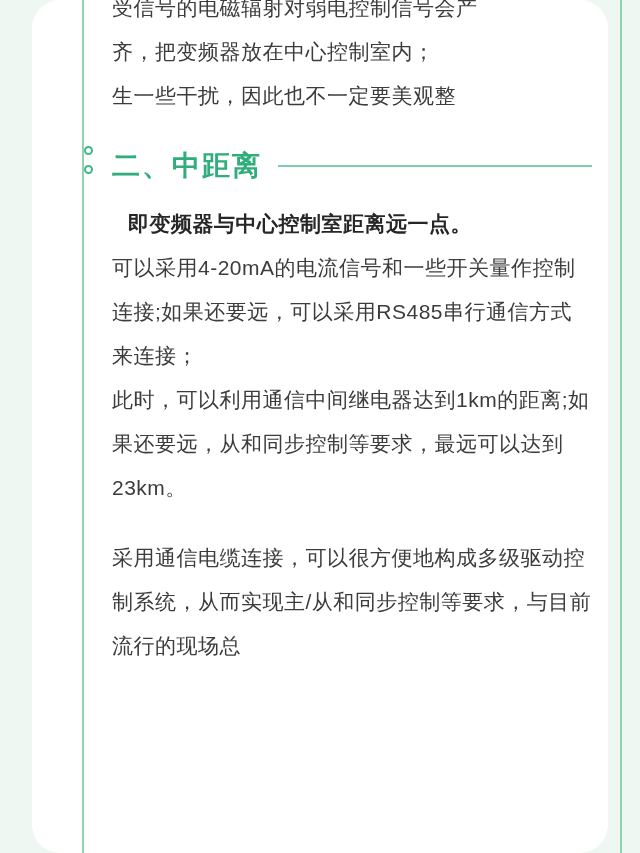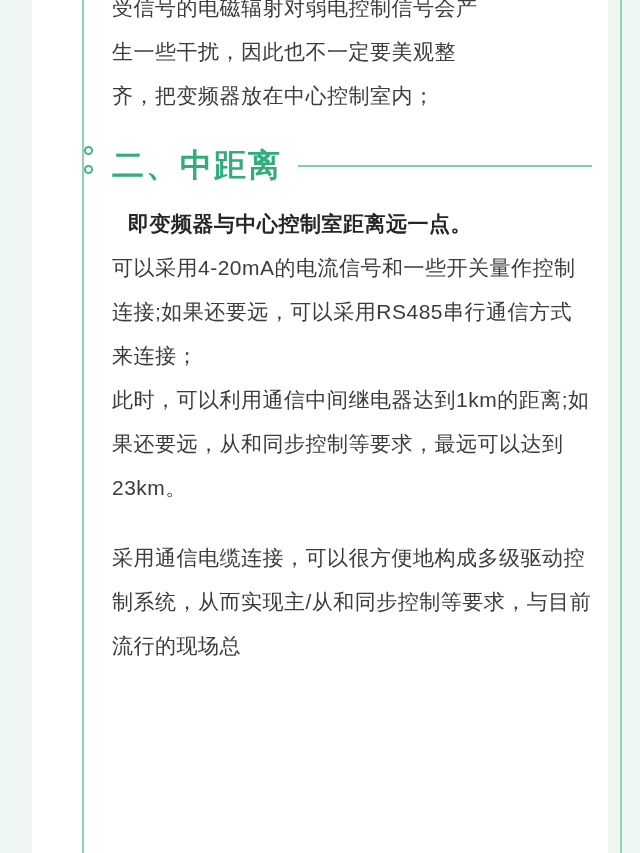--- a/index.html
+++ b/index.html
@@ -22,20 +22,21 @@
   }
   
   .card {
     position: absolute;
     left: 32px;
     top: 0;
     width: 576px;
     height: 853px;
     background: #ffffff;
     box-sizing: border-box;
+    border-radius: 28px;
   }
   
   .rule-left {
     position: absolute;
     left: 50px;
     top: 0;
     width: 2px;
     height: 853px;
     background: #8fd3b0;
   }
@@ -89,21 +90,21 @@
     display: block;
     width: 9px;
     height: 9px;
     border: 2px solid #3fb883;
     border-radius: 50%;
     box-sizing: border-box;
     margin-bottom: 10px;
     background: #ffffff;
   }
   .heading .htext {
-    font-size: 32px;
+    font-size: 28px;
     font-weight: 700;
     color: #2fae7c;
     letter-spacing: 2px;
     white-space: nowrap;
   }
   .heading .hline {
     flex: 1 1 auto;
     height: 2px;
     background: #7fcfab;
     margin-left: 16px;
@@ -123,22 +124,22 @@
 
 <div class="page">
   <div class="card">
     <div class="rule-left"></div>
     <div class="rule-right"></div>
 
     <div class="content">
 
       <div class="top-clip">
         <p class="body-text">受信号的电磁辐射对弱电控制信号会产</p>
+        <p class="body-text">齐，把变频器放在中心控制室内；</p>
         <p class="body-text">生一些干扰，因此也不一定要美观整</p>
-        <p class="body-text">齐，把变频器放在中心控制室内；</p>
       </div>
 
       <div class="heading">
         <span class="dots">
             <span></span>
             <span></span>
           </span>
         <span class="htext">二、中距离</span>
         <span class="hline"></span>
       </div>

